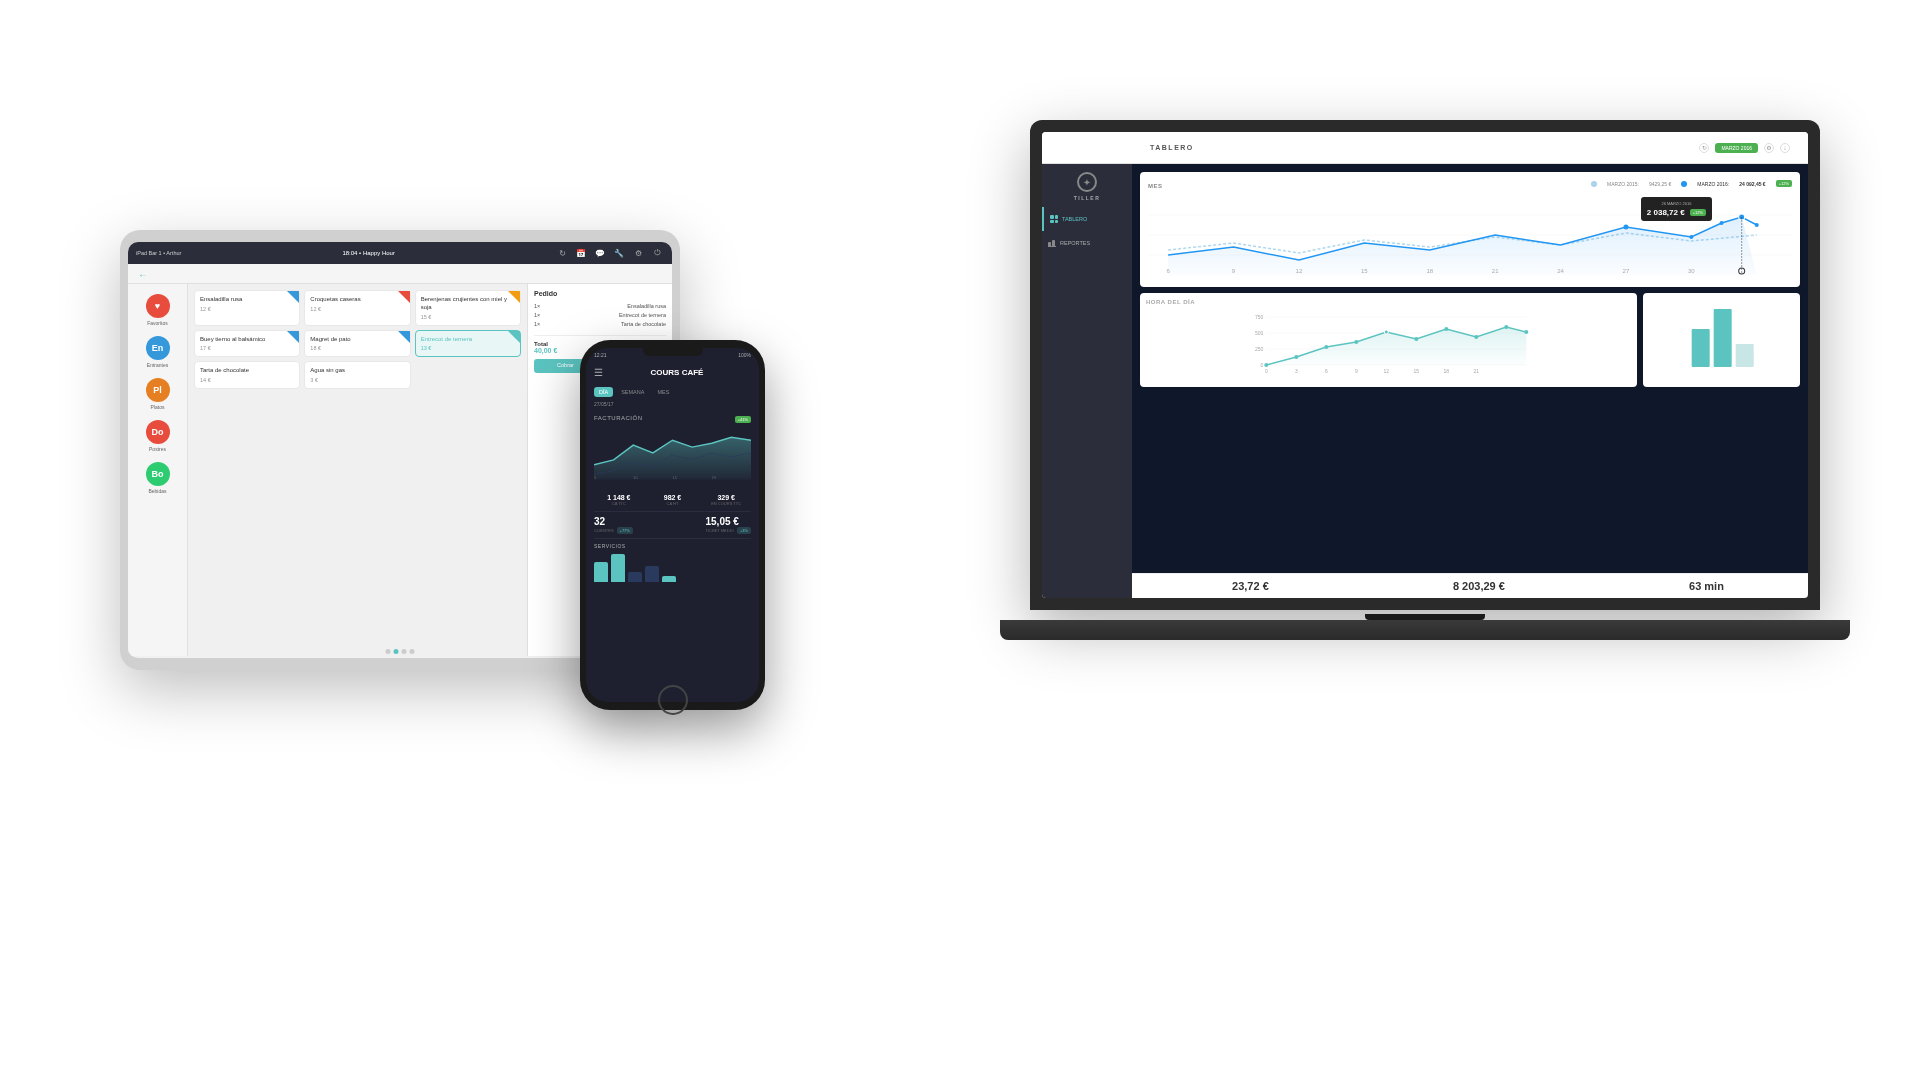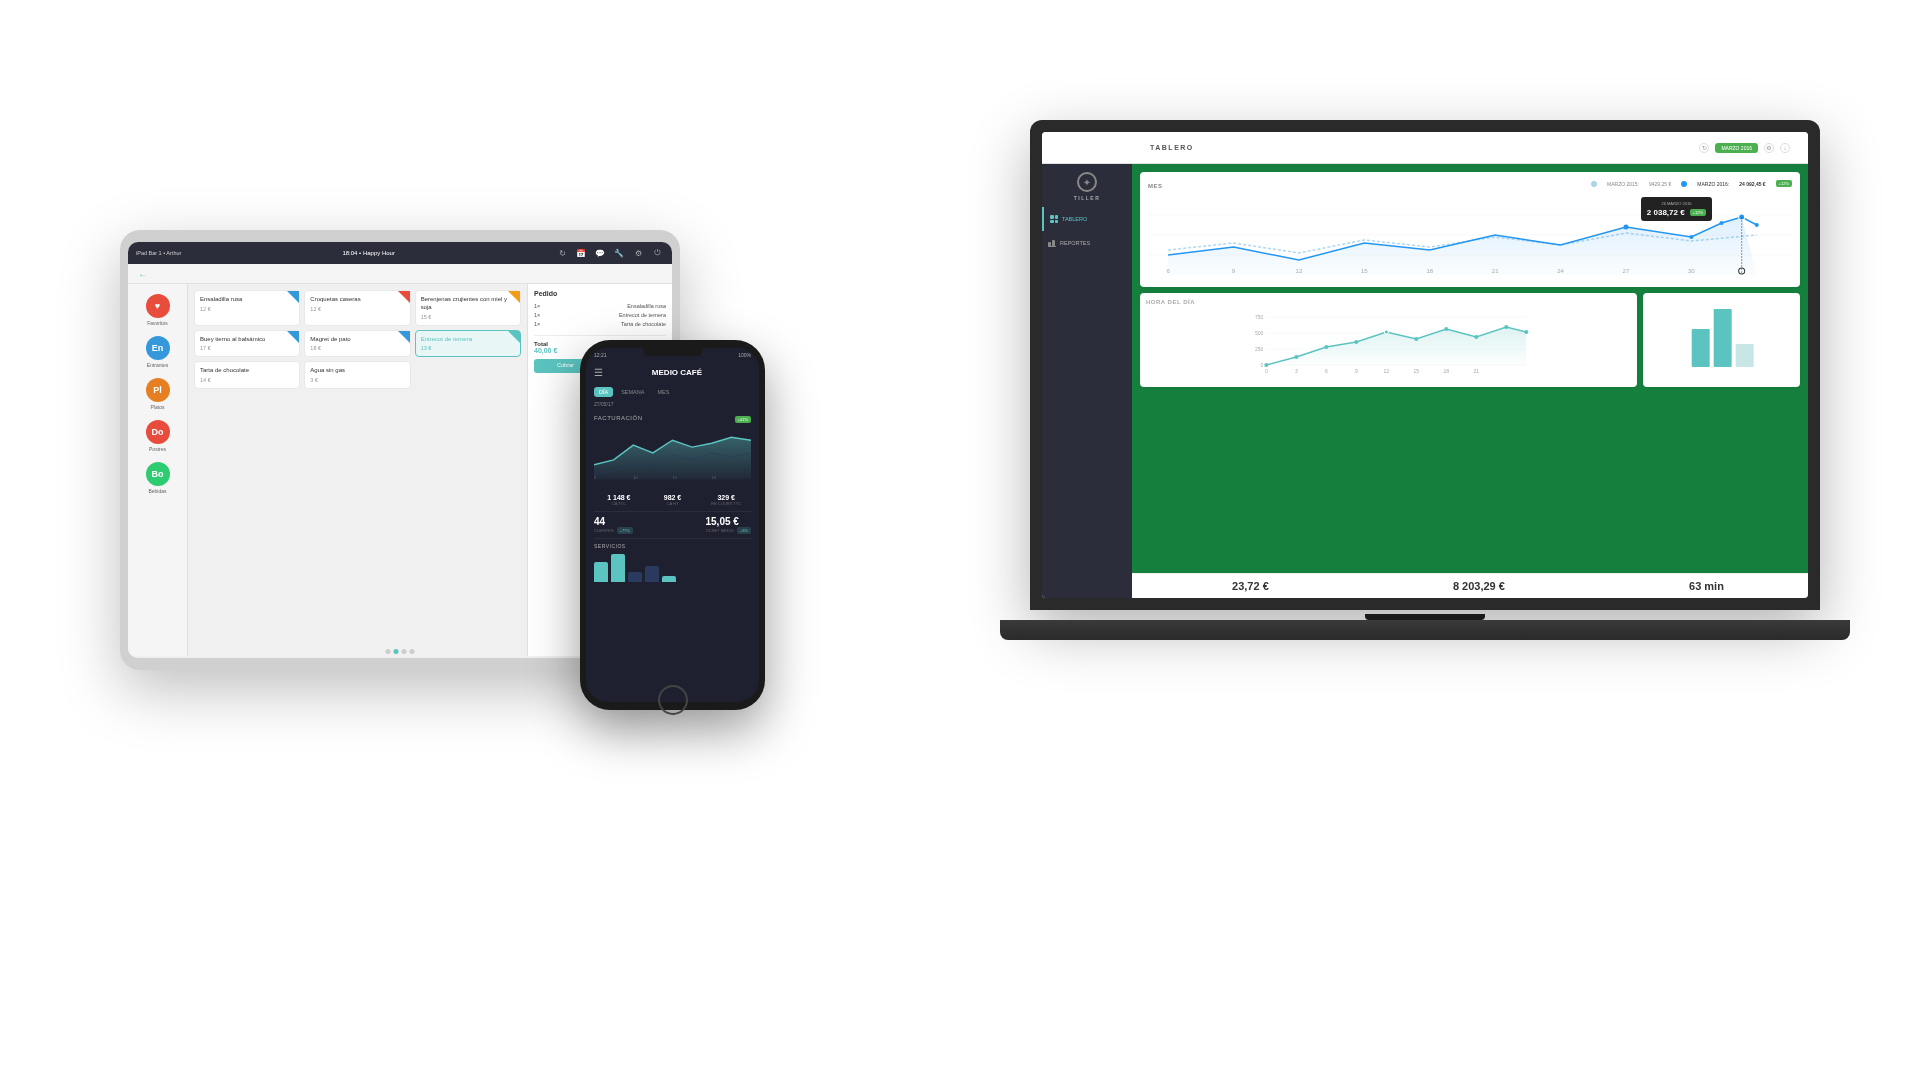--- a/index.html
+++ b/index.html
@@ -81,21 +81,21 @@
       width: 90px;
       height: calc(100% - 32px);
       background: #2b2d3a;
     }
     .ls-main {
       position: absolute;
       top: 32px;
       left: 90px;
       right: 0;
       bottom: 0;
-      background: #15803d;
+      background: #0f172a;
       padding: 8px;
     }
     .ls-logo-icon {
       width: 20px;
       height: 20px;
       border: 2px solid #888;
       border-radius: 50%;
       margin: 0 auto 3px;
       display: flex;
       align-items: center;
@@ -954,21 +954,21 @@
       <div class="phone-notch"></div>
       <div class="phone-screen">
 
         <div class="ph-status">
           <span>12:21</span>
           <span>100%</span>
         </div>
 
         <div class="ph-header">
           <span class="ph-menu-icon">☰</span>
-          <span class="ph-title">MEDIO CAFÉ</span>
+          <span class="ph-title">COURS CAFÉ</span>
         </div>
 
         <div class="ph-tabs">
           <div class="ph-tab active">DÍA</div>
           <div class="ph-tab">SEMANA</div>
           <div class="ph-tab">MES</div>
         </div>
 
         <div class="ph-date">27/05/17</div>
 
@@ -1007,21 +1007,21 @@
           </div>
           <div class="ph-stat">
             <div class="ph-stat-val">329 €</div>
             <div class="ph-stat-label">EN COURS TTC</div>
           </div>
         </div>
         <div class="ph-divider"></div>
 
         <div class="ph-clients-row">
           <div>
-            <div class="ph-client-val">44</div>
+            <div class="ph-client-val">32</div>
             <div style="display:flex;align-items:center;gap:3px;">
               <div class="ph-client-label">CLIENTES</div>
               <span class="ph-client-badge">+77%</span>
             </div>
           </div>
           <div>
             <div class="ph-client-val">15,05 €</div>
             <div style="display:flex;align-items:center;gap:3px;">
               <div class="ph-client-label">TICKET MEDIO</div>
               <span class="ph-client-badge">+3%</span>

